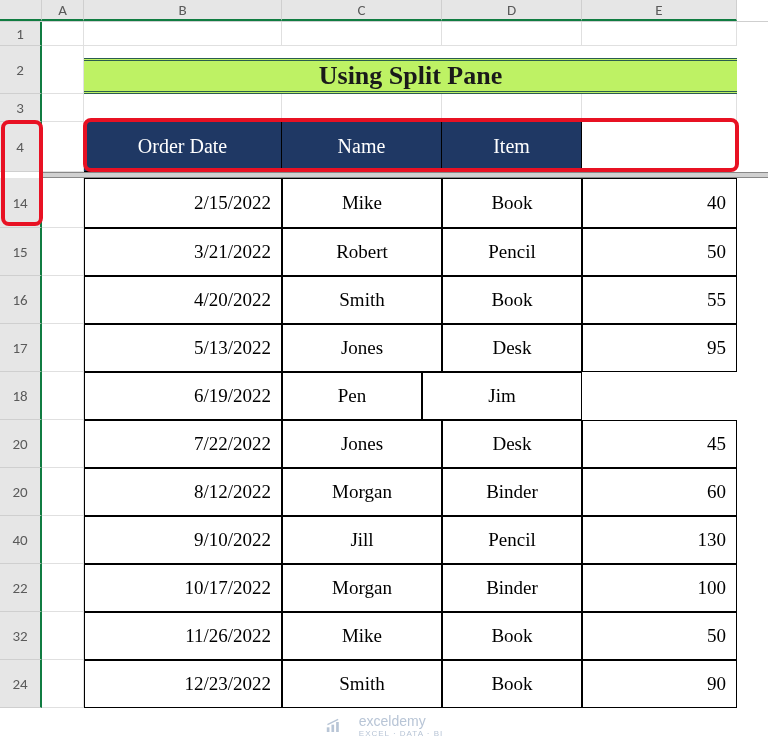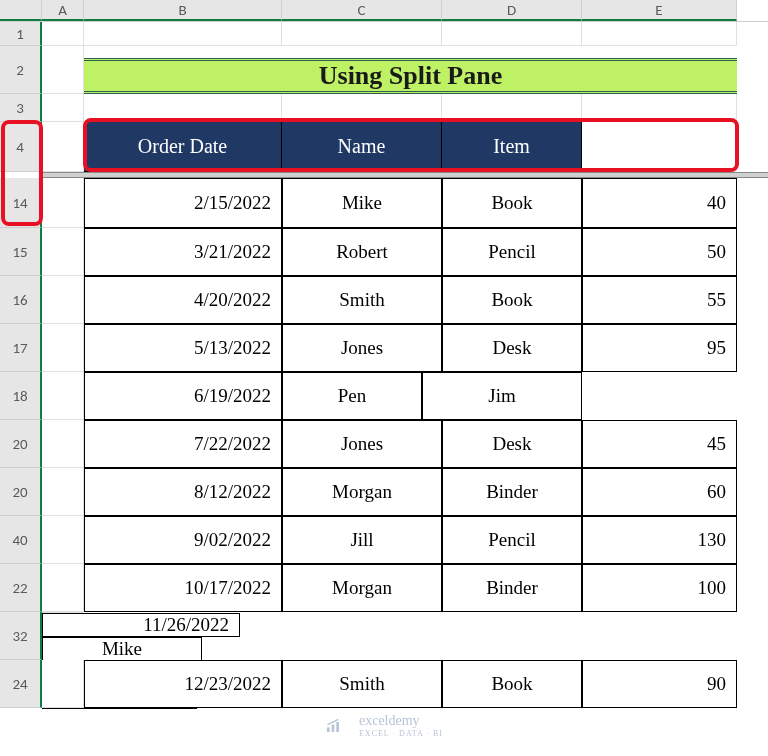--- a/index.html
+++ b/index.html
@@ -141,21 +141,21 @@
       z-index: 50;
     }
     
     .watermark {
       position: absolute;
       bottom: 18px;
       left: 50%;
       transform: translateX(-50%);
       color: #b8c5d6;
       font-size: 14px;
-      font-family: Liberation Serif, serif;
+      font-family: Liberation Sans, sans-serif;
       display: flex;
       align-items: center;
       gap: 18px;
       z-index: 200;
     }
     .watermark-icon {
       width: 16px;
       height: 16px;
     }
     .watermark-sub {
@@ -274,33 +274,33 @@
   </div>
           <div class="grid-row" style="top: 446px; height: 48px;">
     <div class="grid-cell col-A" style="height:48px"></div>
     <div class="data-cell right col-B" style="height:48px">8/12/2022</div>
     <div class="data-cell center col-C" style="height:48px">Morgan</div>
     <div class="data-cell center col-D" style="height:48px">Binder</div>
     <div class="data-cell right col-E" style="height:48px">60</div>
   </div>
           <div class="grid-row" style="top: 494px; height: 48px;">
     <div class="grid-cell col-A" style="height:48px"></div>
-    <div class="data-cell right col-B" style="height:48px">9/02/2022</div>
+    <div class="data-cell right col-B" style="height:48px">9/10/2022</div>
     <div class="data-cell center col-C" style="height:48px">Jill</div>
     <div class="data-cell center col-D" style="height:48px">Pencil</div>
     <div class="data-cell right col-E" style="height:48px">130</div>
   </div>
           <div class="grid-row" style="top: 542px; height: 48px;">
     <div class="grid-cell col-A" style="height:48px"></div>
     <div class="data-cell right col-B" style="height:48px">10/17/2022</div>
     <div class="data-cell center col-C" style="height:48px">Morgan</div>
     <div class="data-cell center col-D" style="height:48px">Binder</div>
     <div class="data-cell right col-E" style="height:48px">100</div>
   </div>
-          <div class="grid-row" style="top: 590px; height: 48px; flex-direction: column;">
+          <div class="grid-row" style="top: 590px; height: 48px;">
     <div class="grid-cell col-A" style="height:48px"></div>
     <div class="data-cell right col-B" style="height:48px">11/26/2022</div>
     <div class="data-cell center col-C" style="height:48px">Mike</div>
     <div class="data-cell center col-D" style="height:48px">Book</div>
     <div class="data-cell right col-E" style="height:48px">50</div>
   </div>
           <div class="grid-row" style="top: 638px; height: 57px;">
     <div class="grid-cell col-A" style="height:48px"></div>
     <div class="data-cell right col-B" style="height:48px">12/23/2022</div>
     <div class="data-cell center col-C" style="height:48px">Smith</div>

